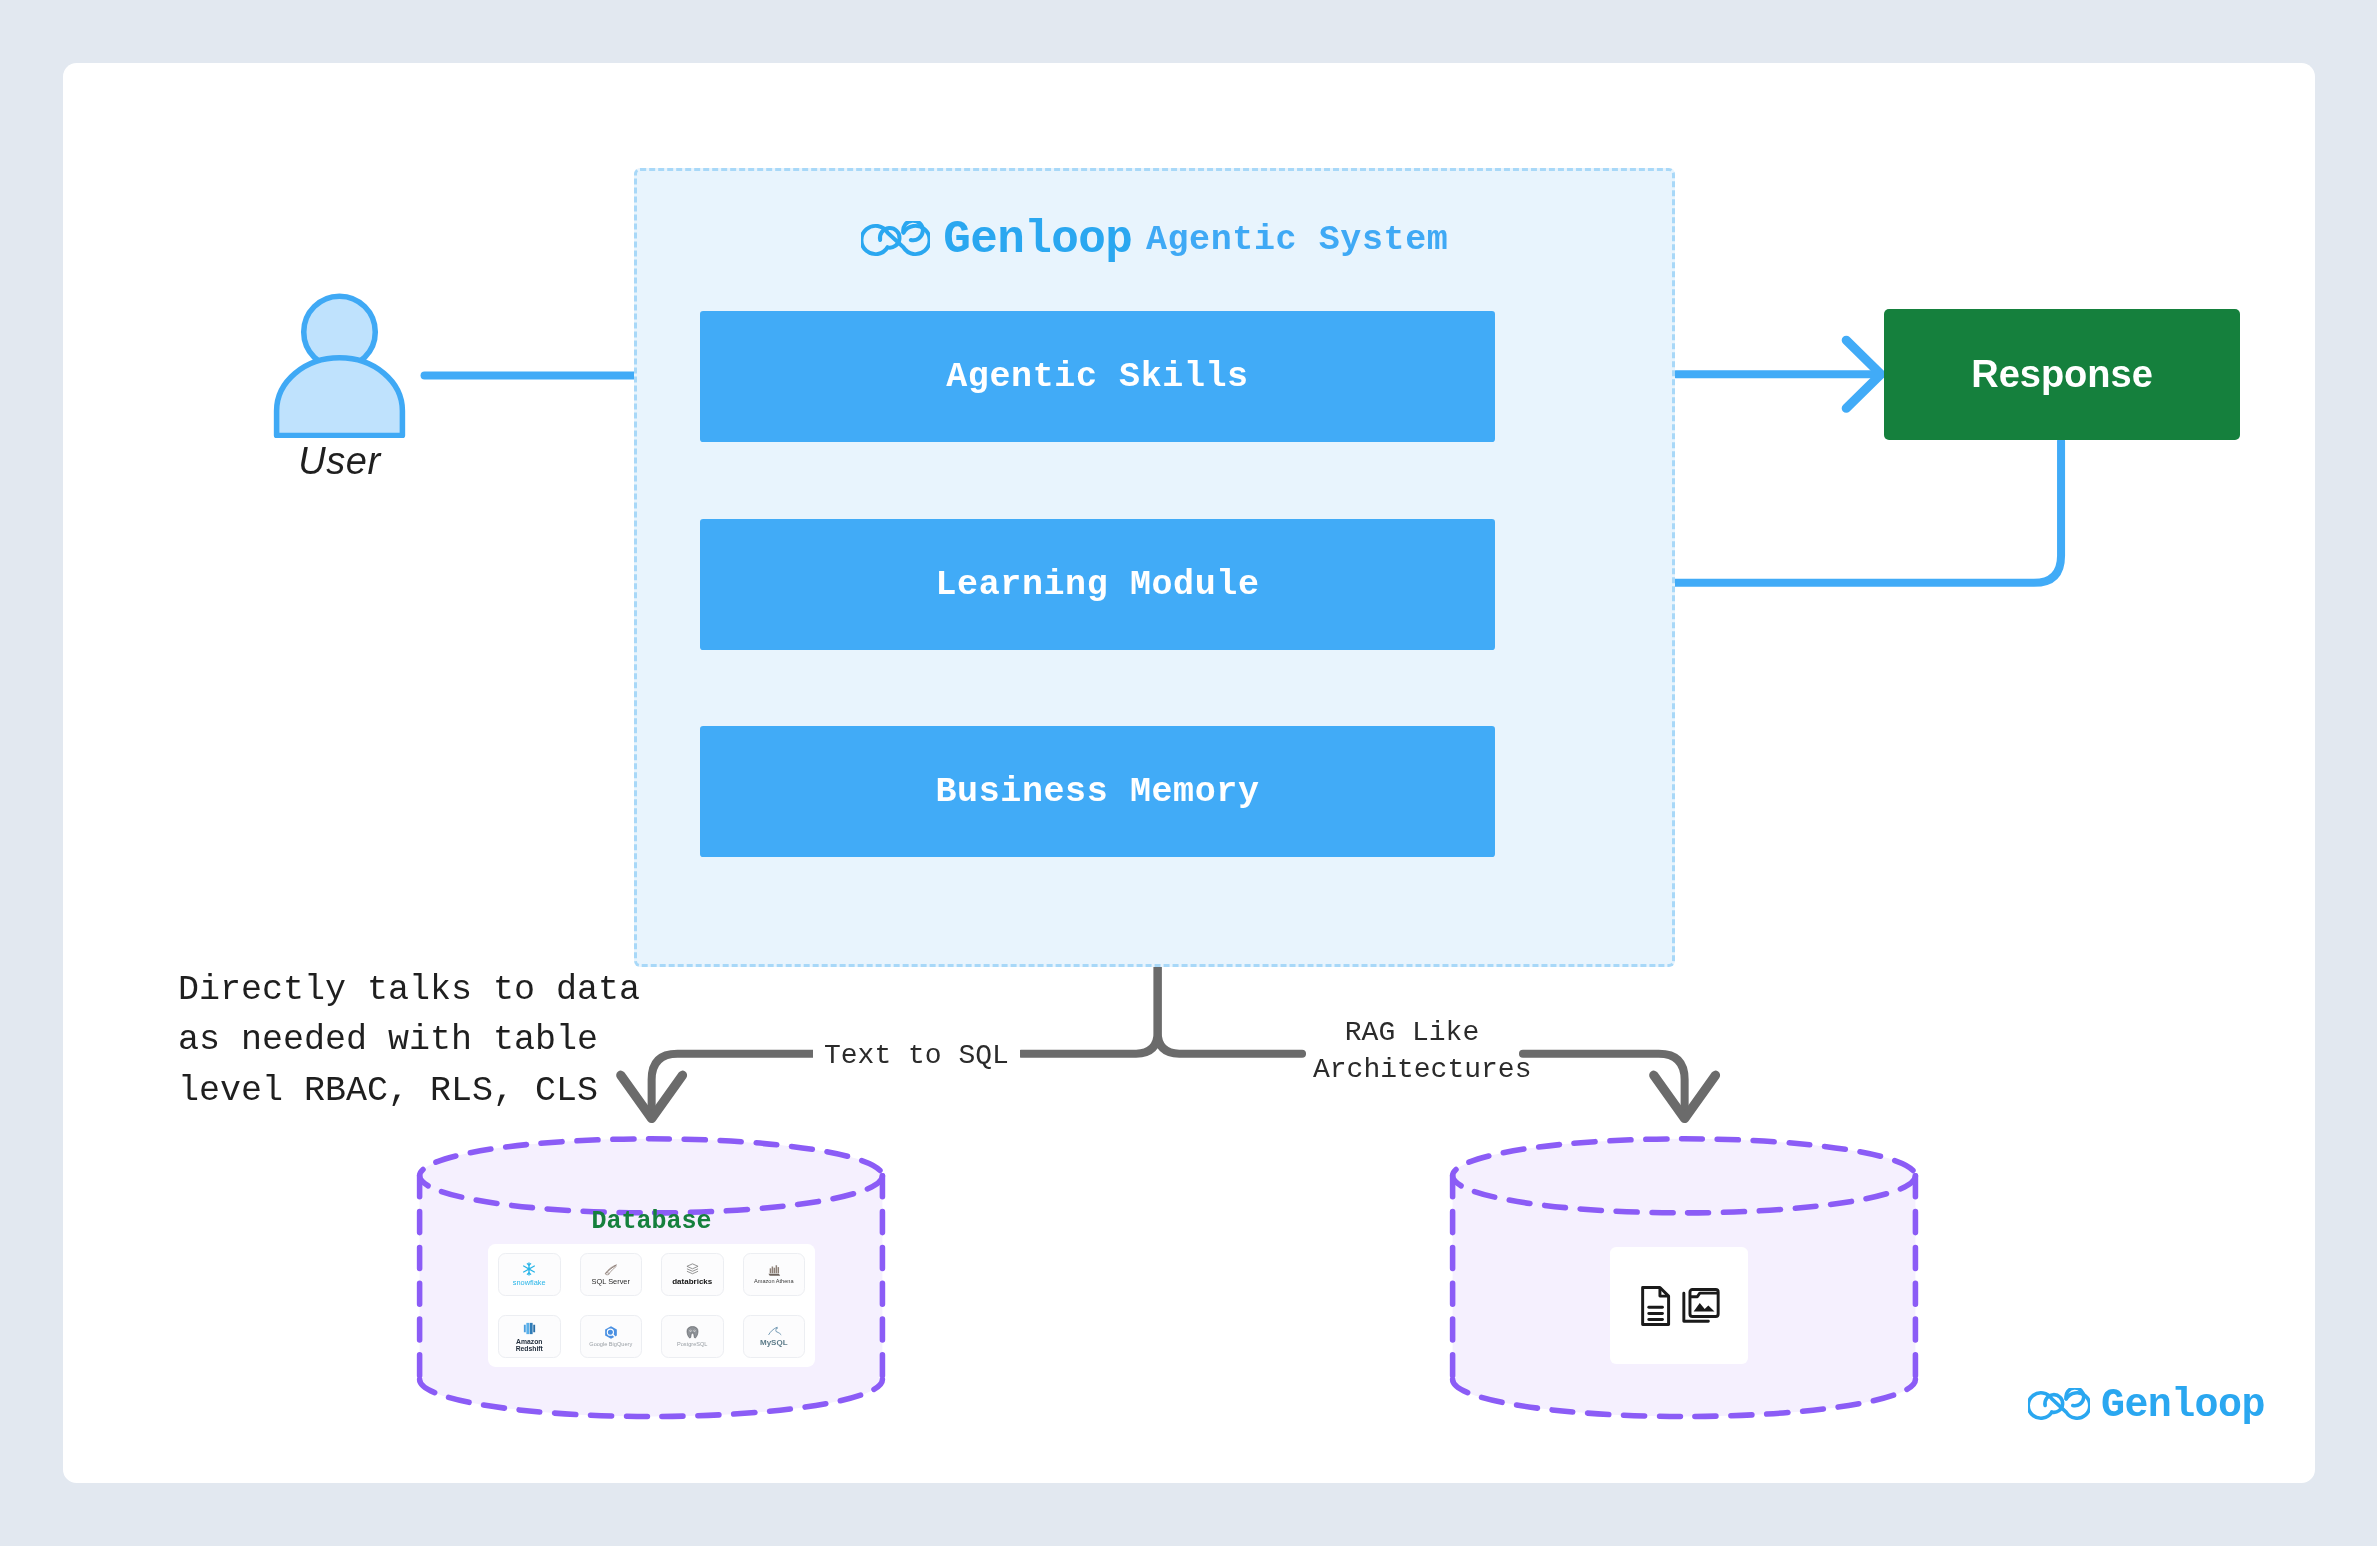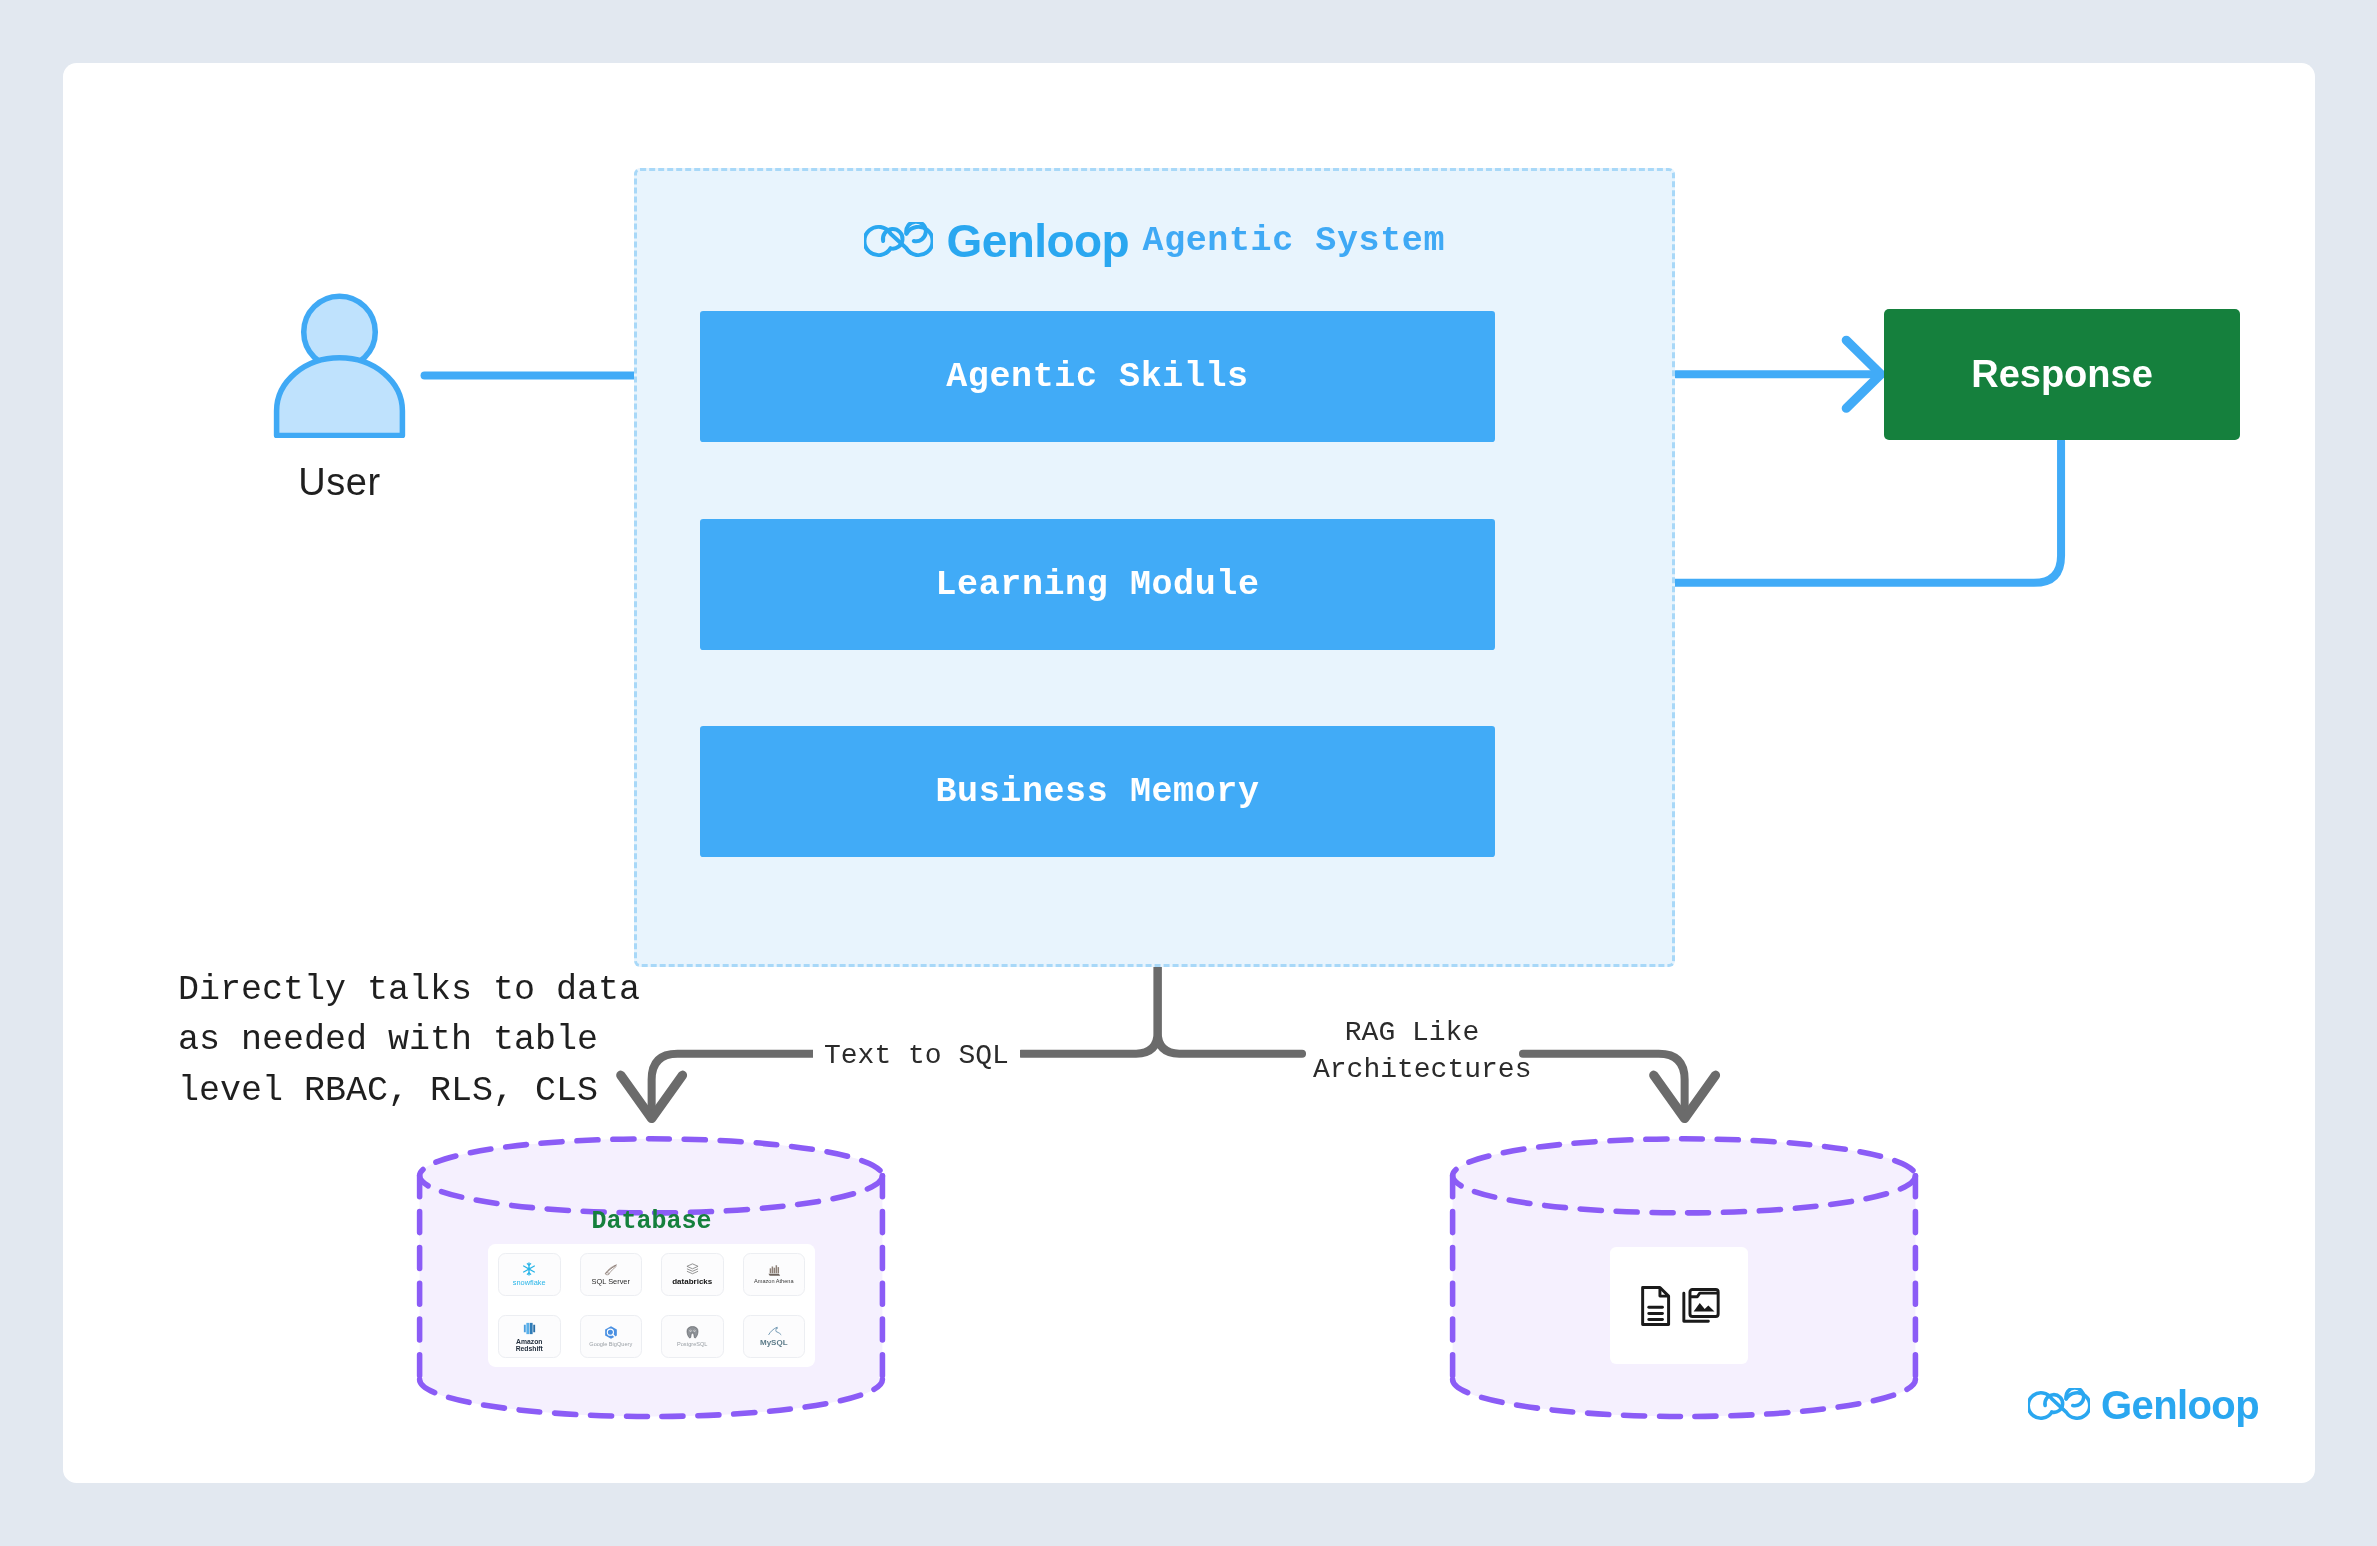--- a/index.html
+++ b/index.html
@@ -25,21 +25,21 @@
     background: #e8f4fd;
     border: 3.1px dashed #a8d8f8;
     border-radius: 6.2px;
   }
   .agentic-header {
     position: absolute; left: 0; top: 43px; width: 100%;
     display: flex; align-items: center; justify-content: center; gap: 13.6px;
   }
   .logo-mark { display: block; }
   .logo-word {
-    font-family: Liberation Sans, sans-serif;
+    font-family: Liberation Mono, monospace;
     font-size: 46px; font-weight: 700; color: #2aa7f0; letter-spacing: -0.6px;
   }
   .agentic-title {
     font-family: "Liberation Mono", monospace;
     font-size: 35px; font-weight: 700; color: #3fa9f5; letter-spacing: 0.6px;
   }
 
   
   .module {
     position: absolute; left: 700px; width: 795px; height: 131px;
@@ -62,23 +62,23 @@
     display: flex; align-items: center; justify-content: center;
   }
   .response-box span {
     font-family: "Liberation Sans", sans-serif;
     font-size: 38px; font-weight: 700; color: #ffffff;
   }
 
   
   .user-wrap { position: absolute; left: 247px; top: 290px; width: 185px; }
   .user-label {
-    text-align: center; margin-top: 21px;
+    text-align: center; 
     font-family: "Liberation Sans", sans-serif;
-    font-size: 38px; font-weight: 400; color: #1f1f1f; letter-spacing: 0.6px;
+    font-size: 38px; font-weight: 400; color: #1f1f1f; letter-spacing: 0.6px; font-style: italic;
   }
 
   
   .annotation {
     position: absolute; left: 178px; top: 965px;
     font-family: "Liberation Mono", monospace;
     font-size: 35px; line-height: 1.44; color: #1f1f1f;
     white-space: pre-line;
   }
 

